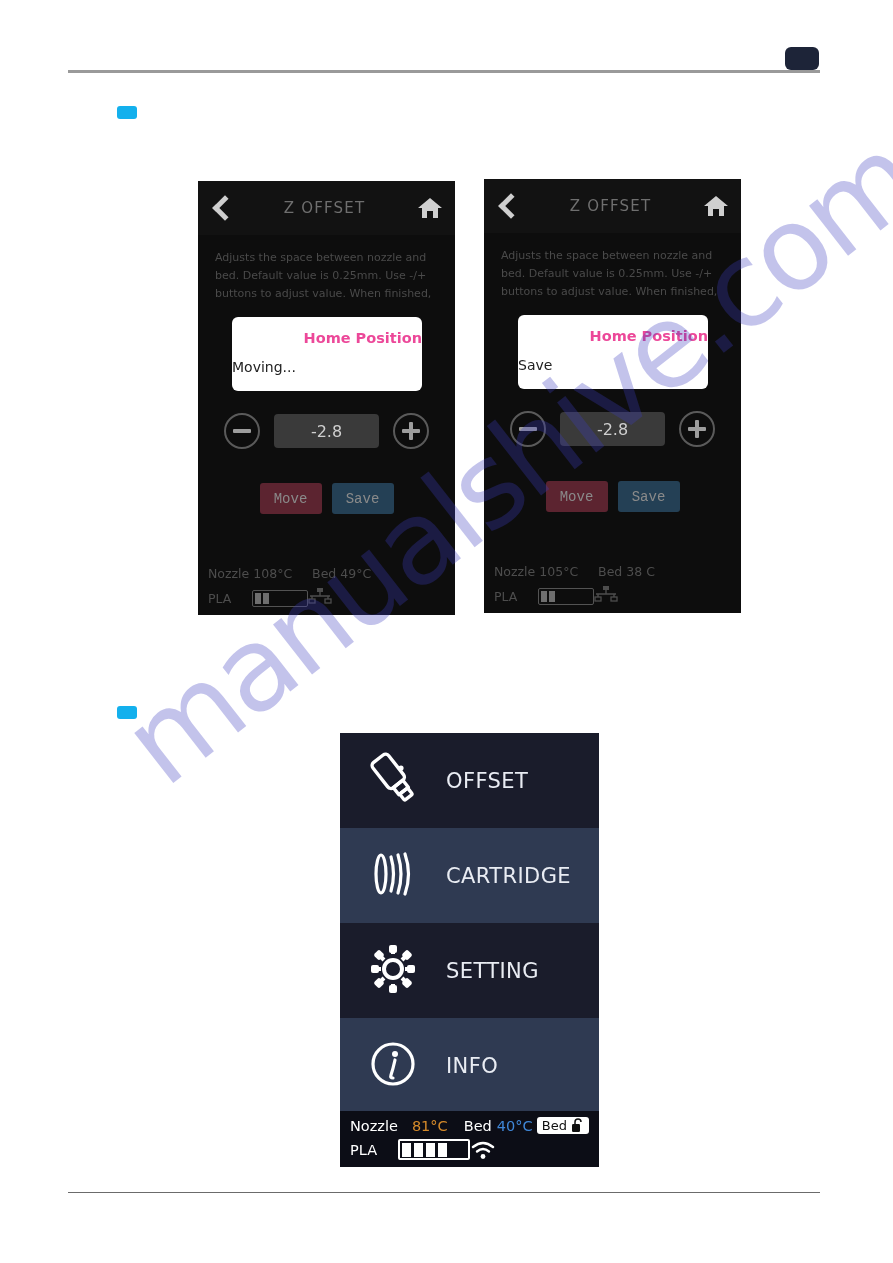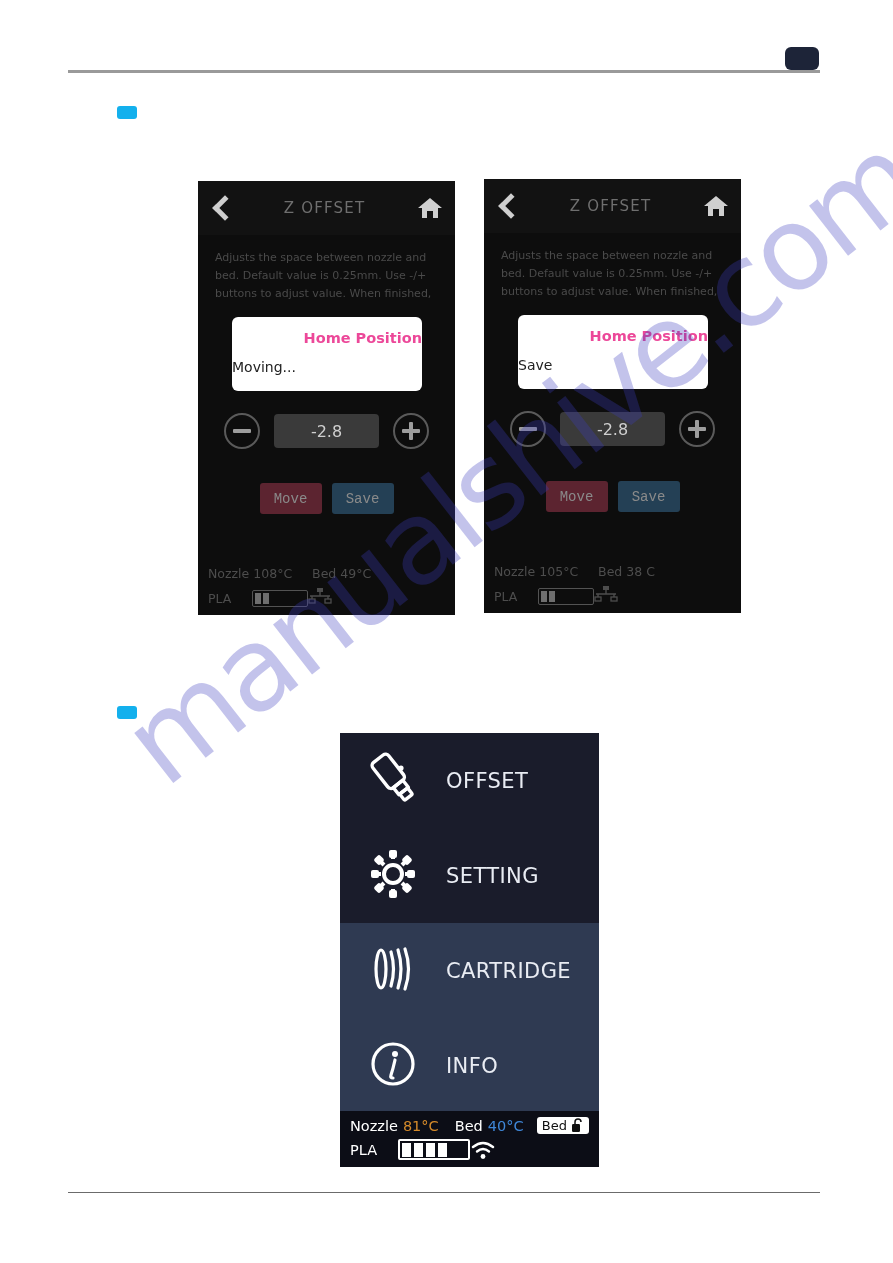--- a/index.html
+++ b/index.html
@@ -181,21 +181,21 @@
     position: absolute; left: 0; right: 0; bottom: 0;
     background: #0c0d16; padding: 6px 10px 7px 10px;
   }
   .ms-row1 {
     display: flex; align-items: center; font-size: 14.5px; color: #ffffff;
   }
   .ms-row2 {
     display: flex; align-items: center; font-size: 14.5px; color: #ffffff;
     margin-top: 5px;
   }
-  .t-nozzle-val { color: #d58a2a; margin-left: 5px; }
+  .t-nozzle-val { color: #d58a2a; margin-left: 14px; }
   .t-bed-val { color: #3f87d8; margin-left: 5px; }
   .ms-gap { display: inline-block; width: 16px; }
   .bed-chip {
     margin-left: auto; background: #ffffff; color: #111; font-size: 13px;
     border-radius: 3px; padding: 1px 5px; display: flex; align-items: center; gap: 4px;
   }
   .lock-ico { width: 13px; height: 15px; display: block; }
   .ms-mat { width: 48px; }
   .spool2 {
     width: 72px; height: 21px; border: 2px solid #ffffff; border-radius: 2px;
@@ -347,20 +347,34 @@
         <svg class="menu-ico" viewBox="0 0 62 58">
           <g transform="rotate(-38 31 29)" fill="none" stroke="#ffffff" stroke-width="3.4" stroke-linejoin="round">
             <rect x="22" y="4" width="20" height="32" rx="4"></rect>
             <rect x="26" y="36" width="12" height="9"></rect>
             <rect x="27" y="45" width="10" height="8" rx="1.5"></rect>
           </g>
           <circle cx="39" cy="18" r="2.6" fill="#ffffff"></circle>
         </svg>
       </span>
       <span class="menu-label">OFFSET</span>
+    </div>
+
+    <div class="menu-item alt">
+      <span>
+        <svg class="menu-ico" viewBox="0 0 62 58">
+          <g fill="none" stroke="#ffffff" stroke-width="3.2" stroke-linecap="round">
+            <ellipse cx="19" cy="29" rx="5" ry="19"></ellipse>
+            <path d="M29 12 q5 17 0 34"></path>
+            <path d="M36 10 q6 19 0 38"></path>
+            <path d="M43 9 q7 20 0 40"></path>
+          </g>
+        </svg>
+      </span>
+      <span class="menu-label">CARTRIDGE</span>
     </div>
 
     <div class="menu-item dark">
       <span>
         <svg class="menu-ico" viewBox="0 0 62 58">
           <g fill="none" stroke="#ffffff" stroke-width="4">
             <circle cx="31" cy="29" r="9"></circle>
             <path d="M31 8 v6 M31 44 v6 M13 29 h6 M43 29 h6
                      M18 16 l4 4 M40 38 l4 4 M44 16 l-4 4 M22 38 l-4 4"></path>
           </g>
@@ -375,34 +389,20 @@
             <rect x="13" y="39" width="8" height="8" rx="2" transform="rotate(45 17 43)"></rect>
           </g>
         </svg>
       </span>
       <span class="menu-label">SETTING</span>
     </div>
 
     <div class="menu-item alt">
       <span>
         <svg class="menu-ico" viewBox="0 0 62 58">
-          <g fill="none" stroke="#ffffff" stroke-width="3.2" stroke-linecap="round">
-            <ellipse cx="19" cy="29" rx="5" ry="19"></ellipse>
-            <path d="M29 12 q5 17 0 34"></path>
-            <path d="M36 10 q6 19 0 38"></path>
-            <path d="M43 9 q7 20 0 40"></path>
-          </g>
-        </svg>
-      </span>
-      <span class="menu-label">CARTRIDGE</span>
-    </div>
-
-    <div class="menu-item alt">
-      <span>
-        <svg class="menu-ico" viewBox="0 0 62 58">
           <circle cx="31" cy="29" r="20" fill="none" stroke="#ffffff" stroke-width="3.2"></circle>
           <circle cx="33" cy="19" r="3" fill="#ffffff"></circle>
           <path d="M33 25 q-2 9 -4 15 q-1 3 2 3" fill="none" stroke="#ffffff" stroke-width="3.2" stroke-linecap="round"></path>
         </svg>
       </span>
       <span class="menu-label">INFO</span>
     </div>
 
     <div class="menu-status">
       <div class="ms-row1">

